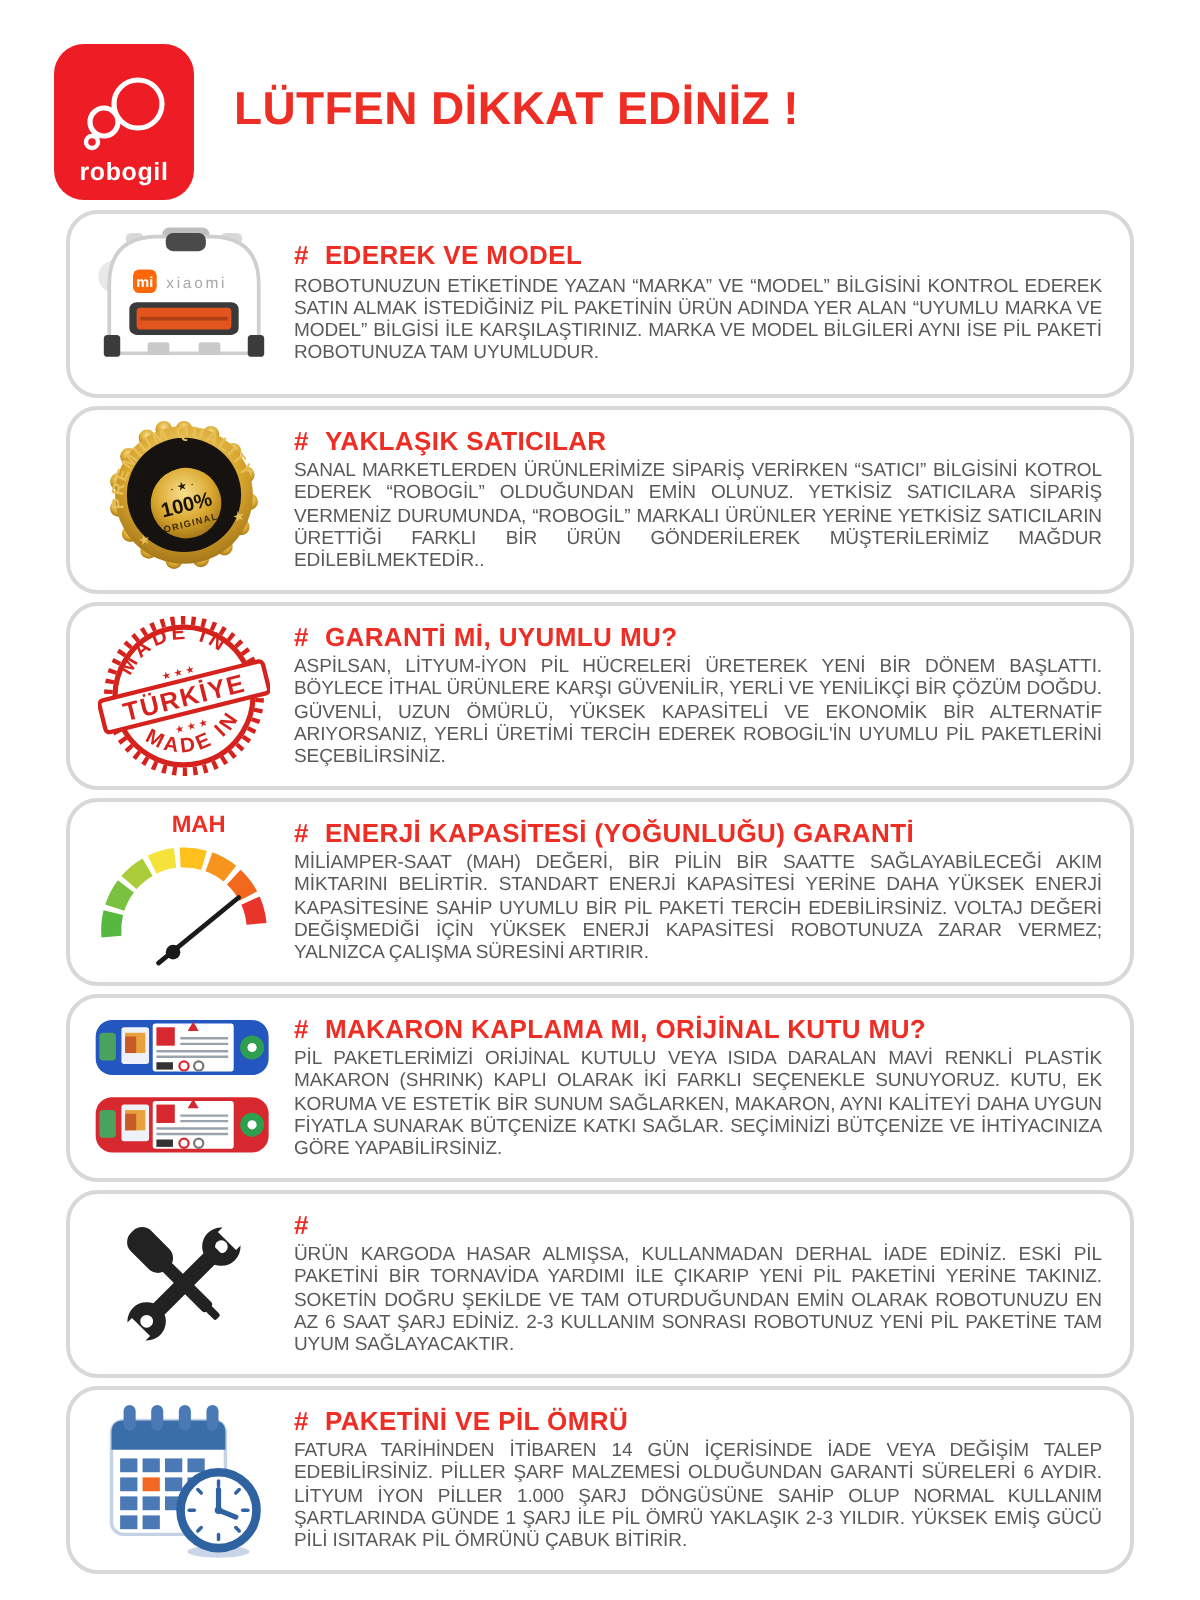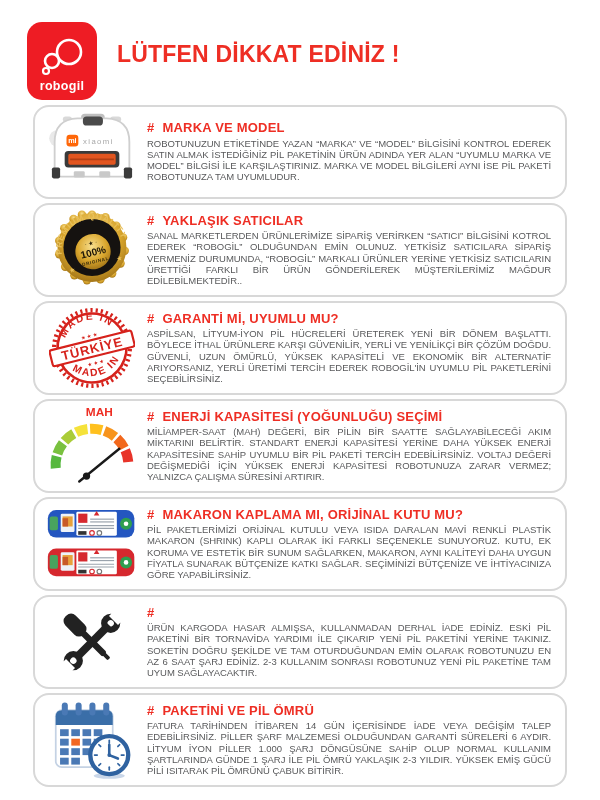--- a/index.html
+++ b/index.html
@@ -62,21 +62,21 @@
           <rect x="20" y="44" width="60" height="18" rx="4" fill="#3a3a3a"></rect>
           <rect x="24" y="47" width="52" height="12" rx="2" fill="#e2551f"></rect>
           <path d="M26,53 h48" stroke="#b23f14" stroke-width="2"></path>
           <rect x="30" y="66" width="12" height="7" rx="1.5" fill="#c9c9c9"></rect>
           <rect x="58" y="66" width="12" height="7" rx="1.5" fill="#c9c9c9"></rect>
         </svg>
       </div>
       <div class="text-col">
         <h2 class="heading">
             <span>#</span>
-            <span>MARKA VE MODEL</span>
+            <span>EDEREK VE MODEL</span>
           </h2>
         <p class="body">ROBOTUNUZUN ETİKETİNDE YAZAN “MARKA” VE “MODEL” BİLGİSİNİ KONTROL EDEREK SATIN ALMAK İSTEDİĞİNİZ PİL PAKETİNİN ÜRÜN ADINDA YER ALAN “UYUMLU MARKA VE MODEL” BİLGİSİ İLE KARŞILAŞTIRINIZ. MARKA VE MODEL BİLGİLERİ AYNI İSE PİL PAKETİ ROBOTUNUZA TAM UYUMLUDUR.</p>
       </div>
     </section>
 
     <section class="card">
       <div class="icon-col">
         <svg width="84" height="84" viewBox="0 0 100 100">
           <defs>
             <radialGradient id="gold" cx="50%" cy="35%" r="75%">
@@ -176,21 +176,21 @@
             <path d="M77.3,36.8 A40,40 0 0 1 85.3,47.2" stroke="#f2681c"></path>
             <path d="M86.5,49.7 A40,40 0 0 1 89.8,62.5" stroke="#e8342a"></path>
           </g>
           <line x1="36" y1="84" x2="80" y2="48" stroke="#1a1a1a" stroke-width="2.6" stroke-linecap="round"></line>
           <circle cx="44" cy="78" r="4" fill="#1a1a1a"></circle>
         </svg>
       </div>
       <div class="text-col">
         <h2 class="heading">
             <span>#</span>
-            <span>ENERJİ KAPASİTESİ (YOĞUNLUĞU) SEÇİMİ</span>
+            <span>ENERJİ KAPASİTESİ (YOĞUNLUĞU) GARANTİ</span>
           </h2>
         <p class="body">MİLİAMPER-SAAT (MAH) DEĞERİ, BİR PİLİN BİR SAATTE SAĞLAYABİLECEĞİ AKIM MİKTARINI BELİRTİR. STANDART ENERJİ KAPASİTESİ YERİNE DAHA YÜKSEK ENERJİ KAPASİTESİNE SAHİP UYUMLU BİR PİL PAKETİ TERCİH EDEBİLİRSİNİZ. VOLTAJ DEĞERİ DEĞİŞMEDİĞİ İÇİN YÜKSEK ENERJİ KAPASİTESİ ROBOTUNUZA ZARAR VERMEZ; YALNIZCA ÇALIŞMA SÜRESİNİ ARTIRIR.</p>
       </div>
     </section>
 
     <section class="card">
       <div class="icon-col">
         <svg width="92" height="80" viewBox="0 0 100 86">
 
           <g>

